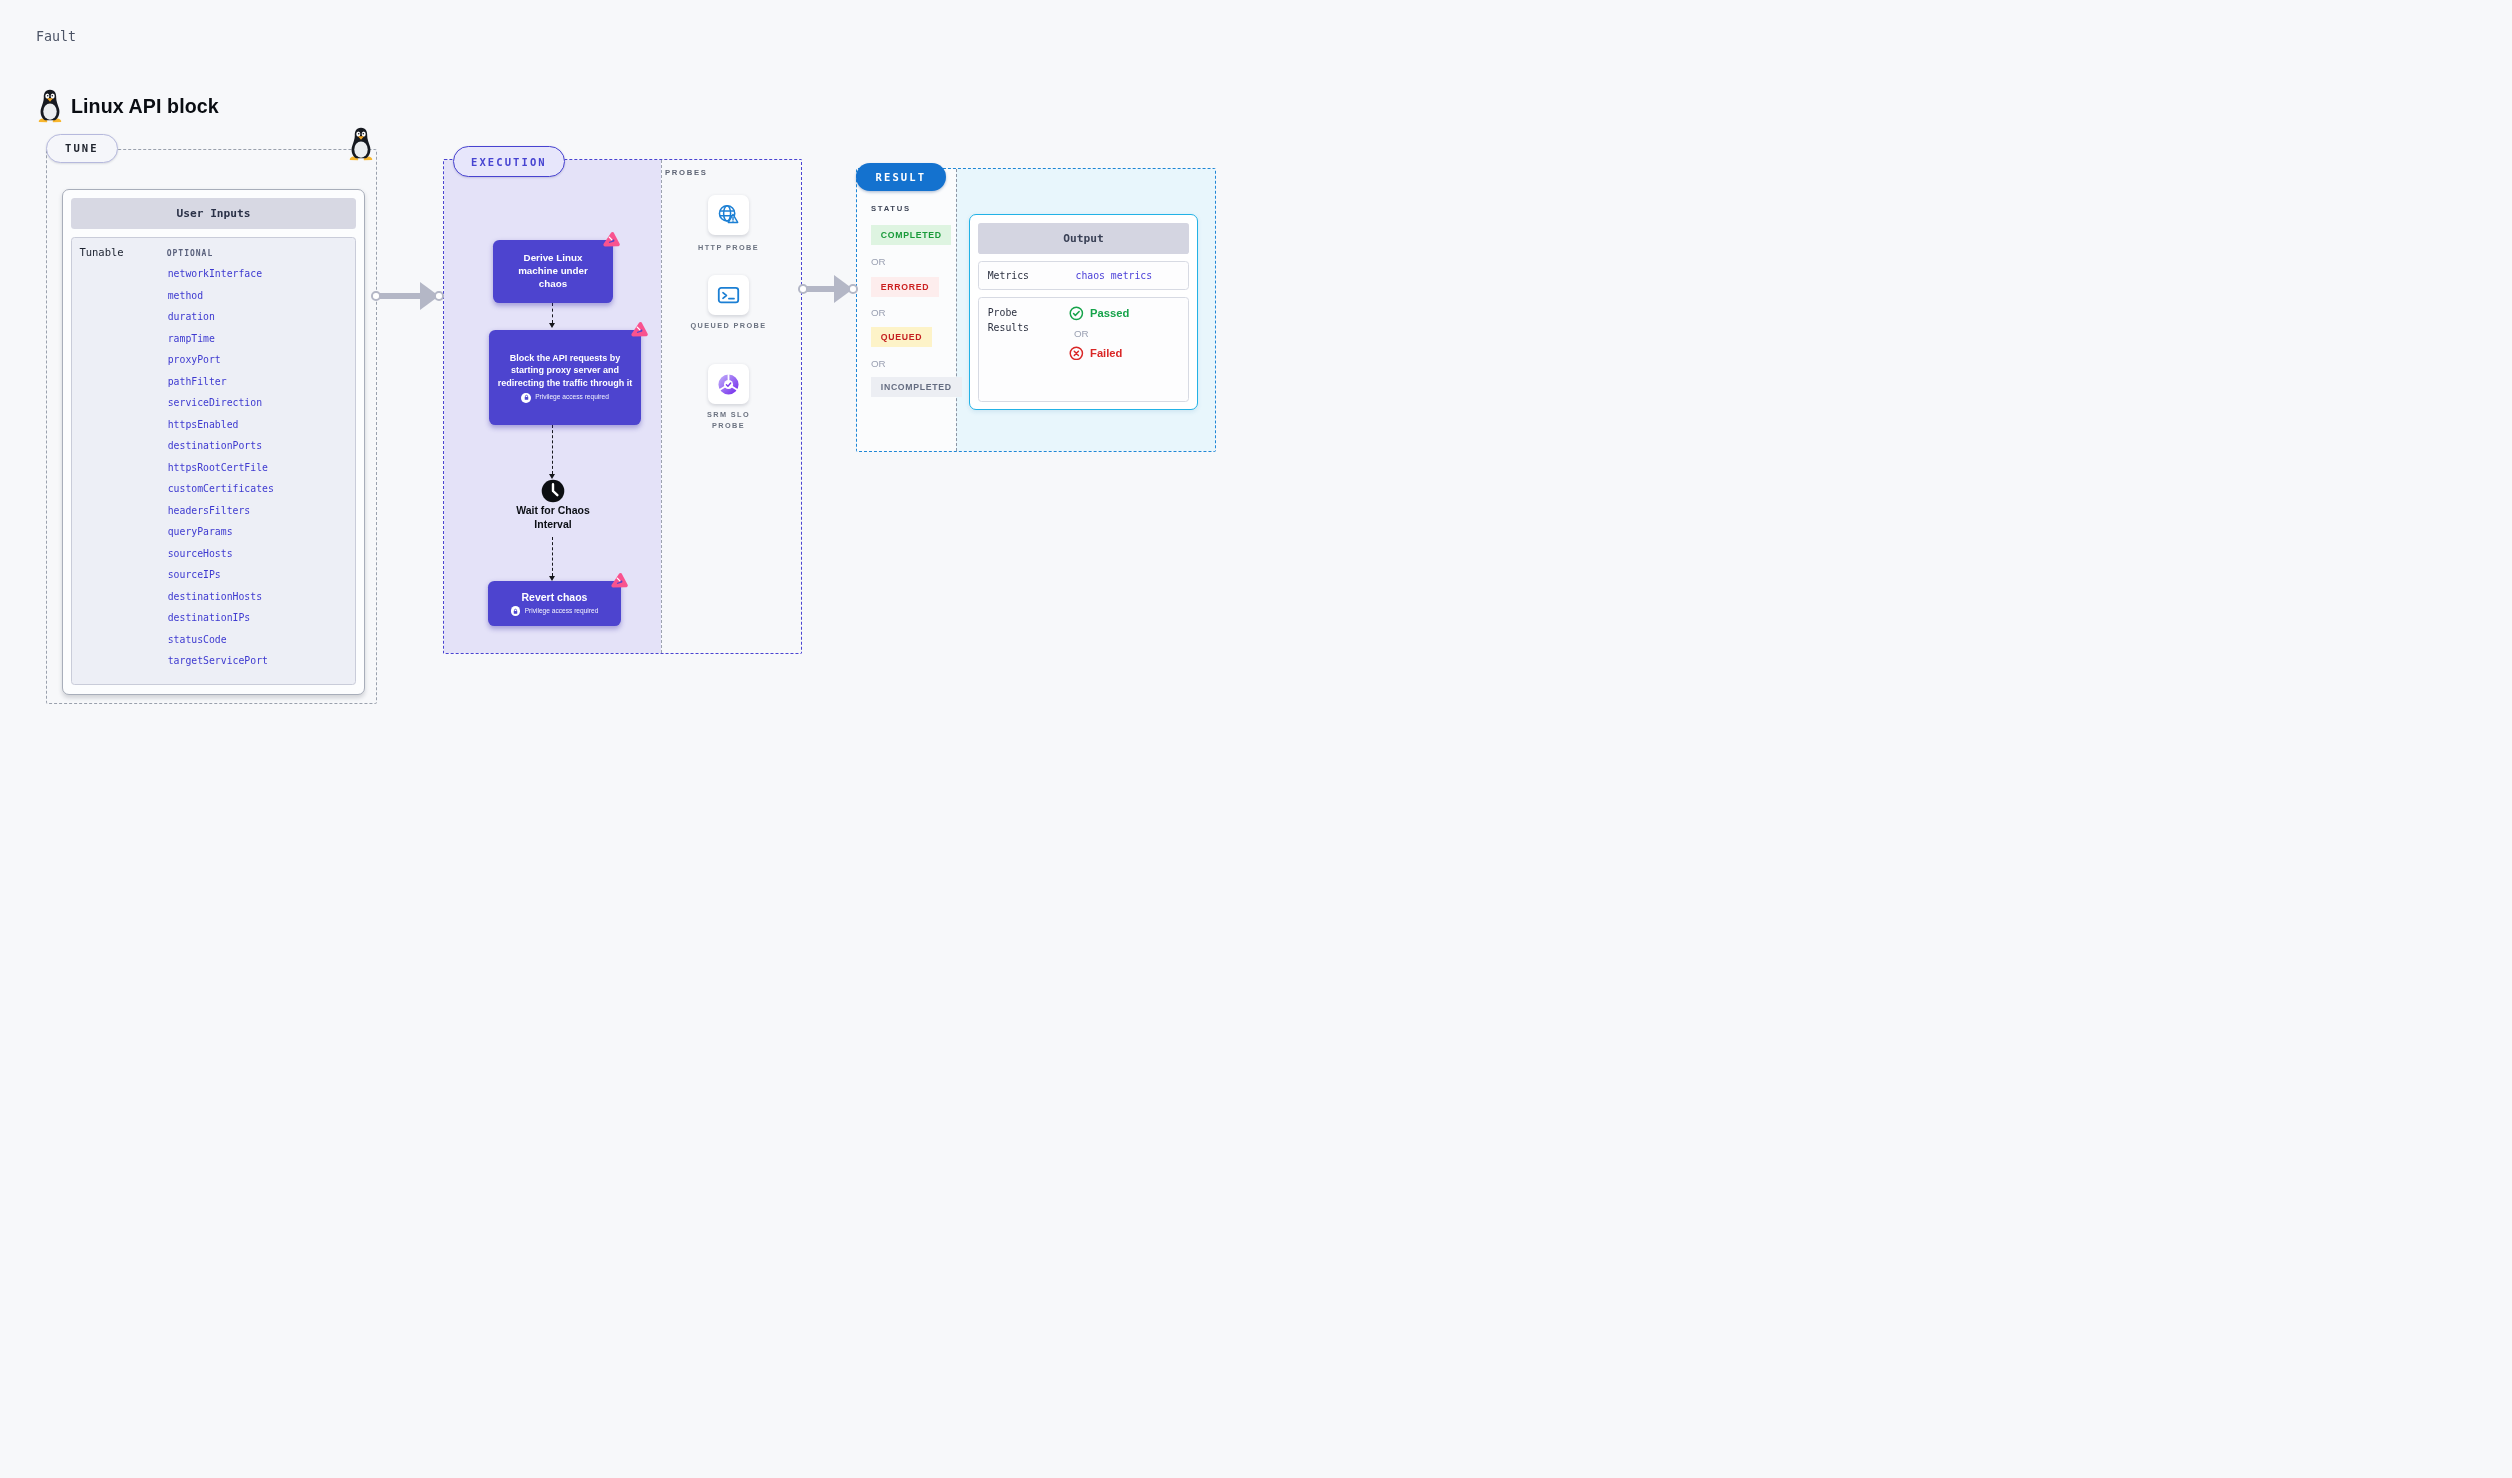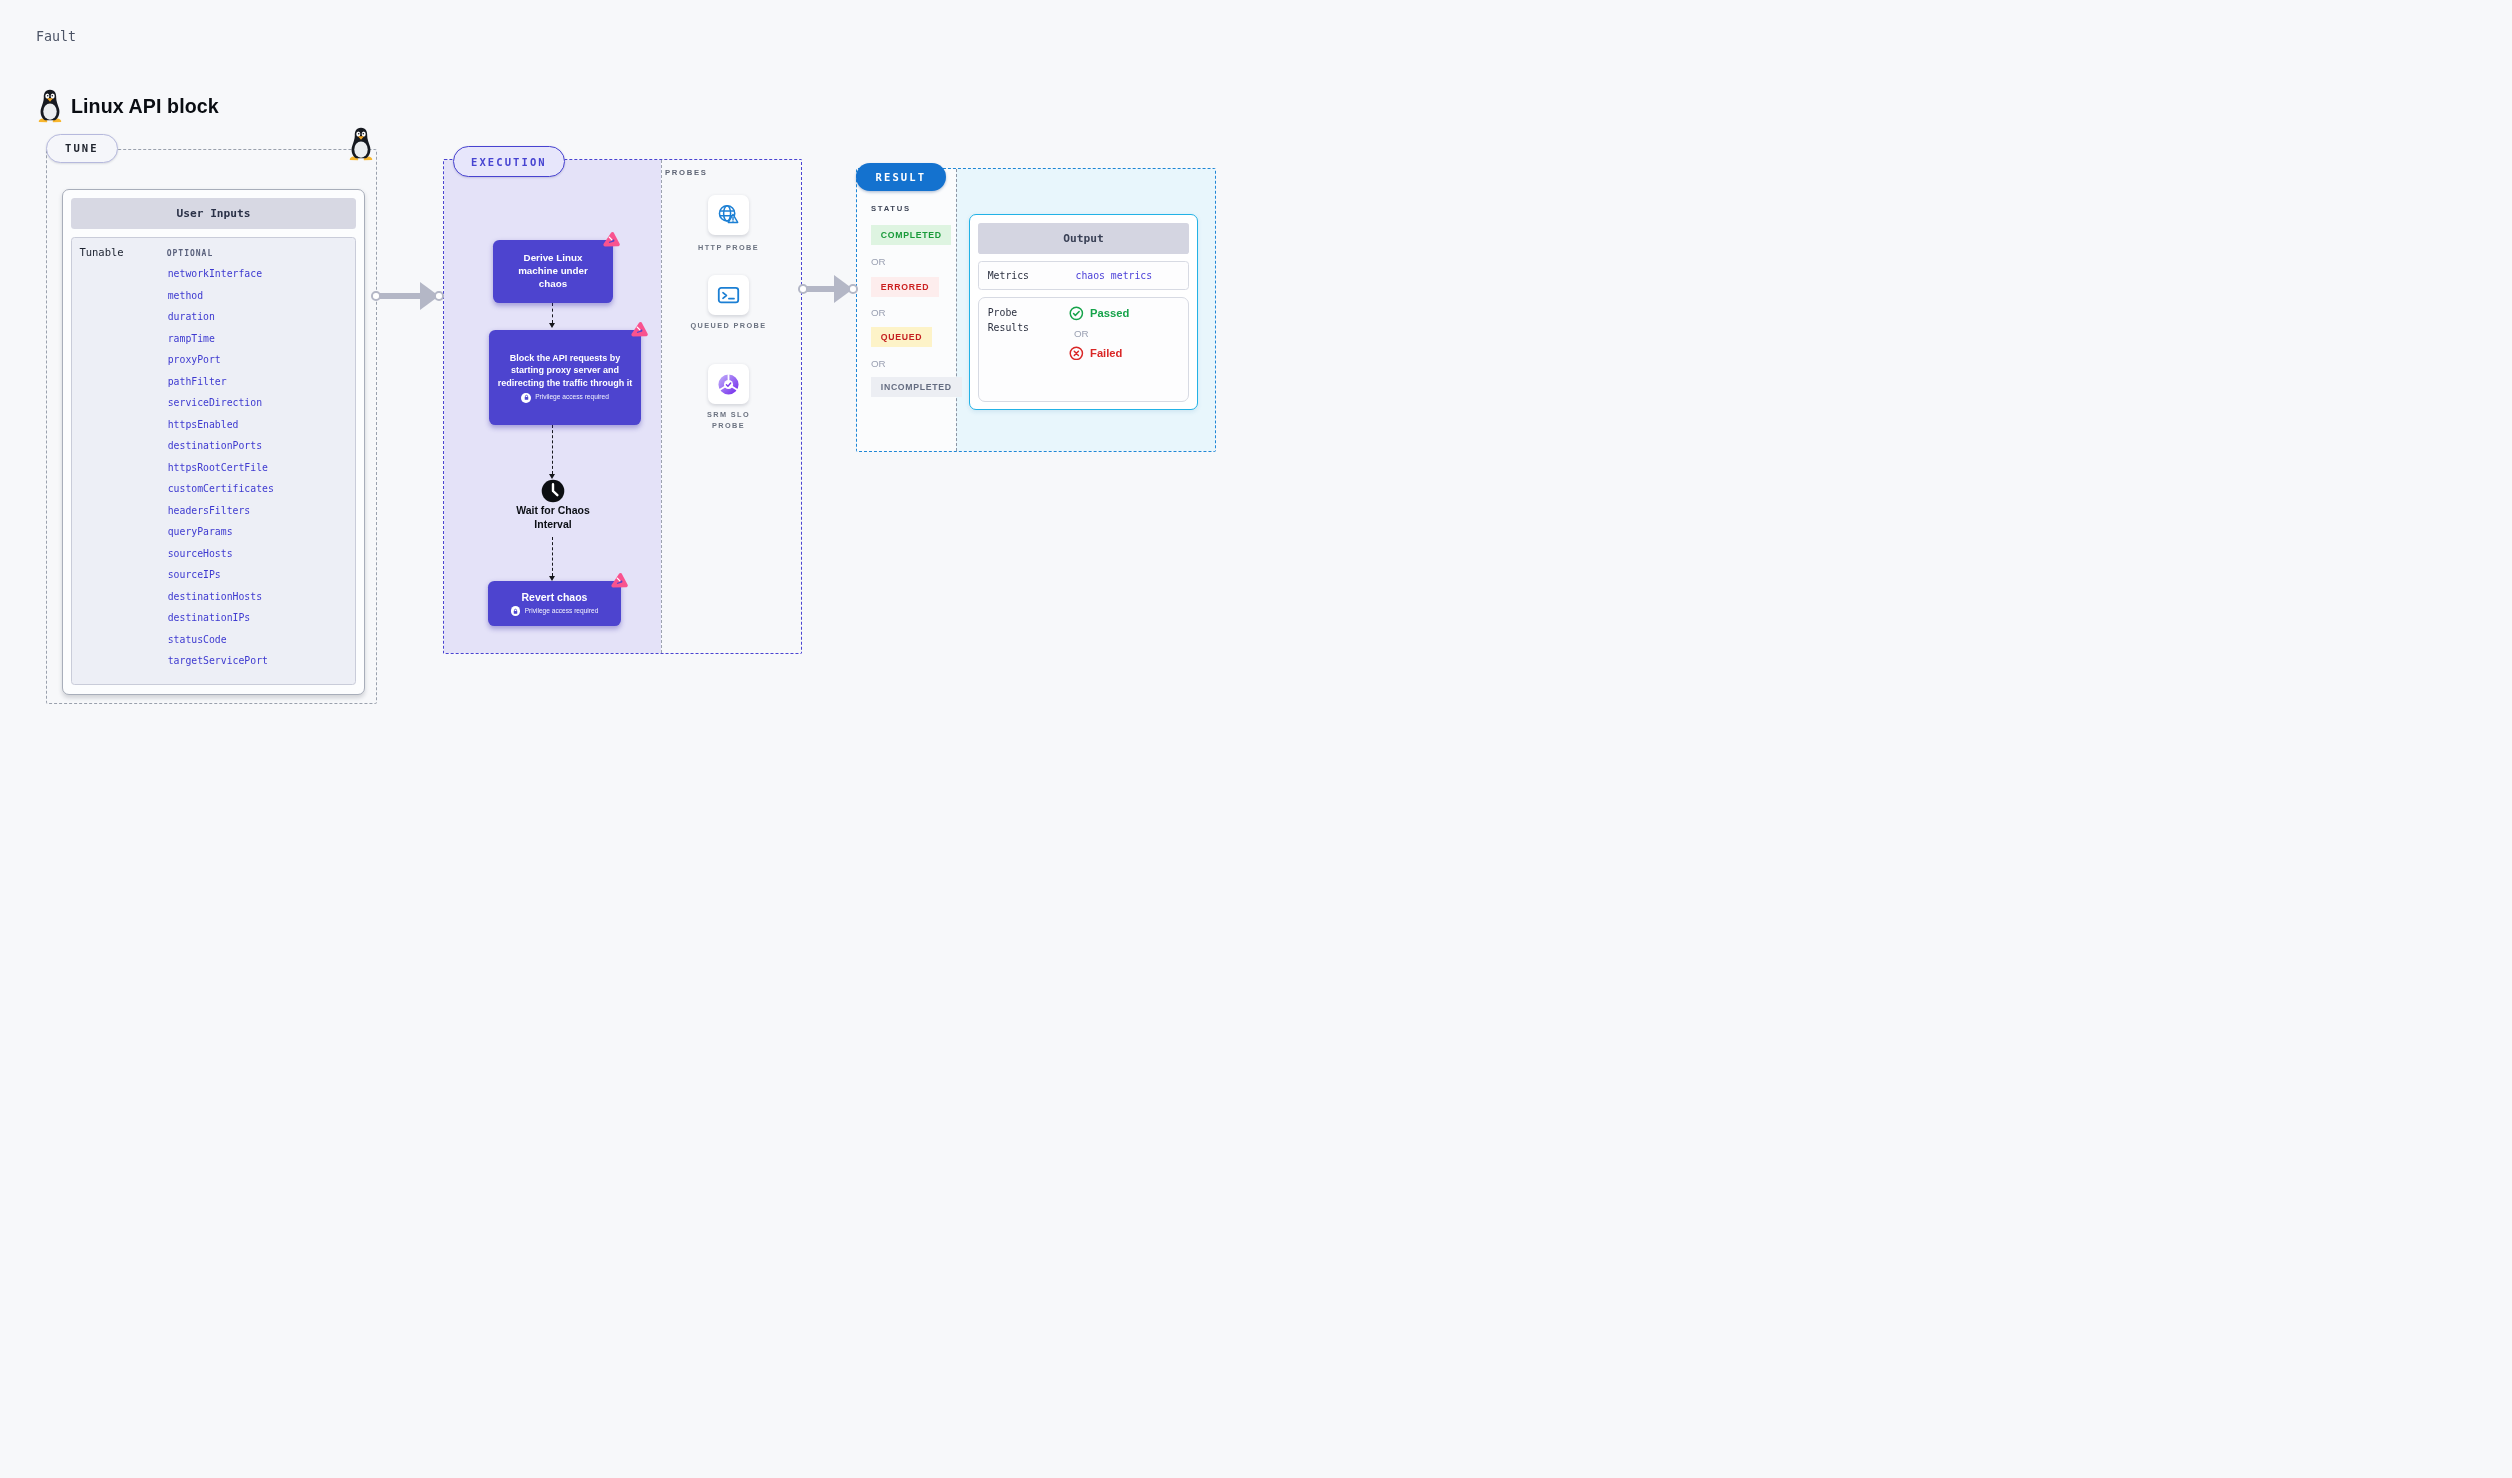--- a/index.html
+++ b/index.html
@@ -92,21 +92,21 @@
 
   .output-card{left:969px;top:214px;width:229px;height:196px;background:#fff;border:1.7px solid #22b2e6;
         border-radius:7px;box-sizing:border-box;padding:7.7px;z-index:3;box-shadow:0 1.4px 4.2px rgba(30,120,170,.12);}
   .output-header{height:31px;background:#d4d5e1;border-radius:2.8px;display:flex;align-items:center;
         justify-content:center;font-size:11.2px;font-weight:700;color:#3a4156;}
   .output-row{border:1px solid #d7dae3;border-radius:3.5px;background:#fdfdfe;margin-top:7px;
         display:flex;padding:0 9px;box-sizing:border-box;}
   .metrics-row{height:29px;align-items:center;}
   .metrics-label{width:78px;font-size:9.8px;color:#2b3040;}
   .metrics-value{font-size:9.8px;color:#4a3fd8;margin-left:9.8px;}
-  .probe-results-row{height:105px;padding-top:8.4px;border-radius:7px;}
+  .probe-results-row{height:105px;padding-top:8.4px;}
   .pr-label{width:59px;font-size:9.8px;color:#2b3040;line-height:1.5;}
   .pr-results{margin-left:22.4px;display:flex;flex-direction:column;}
   .pr-item{display:flex;align-items:center;gap:6.3px;font-size:11.2px;font-weight:800;}
   .pr-passed{color:#16a34a;} .pr-failed{color:#d92626;}
   .pr-or{margin:7px 0 7px 4.9px;font-size:9.8px;color:#9aa0b2;}
 </style>
 </head>
 <body>
 
 <svg width="0" height="0" style="position:absolute">

